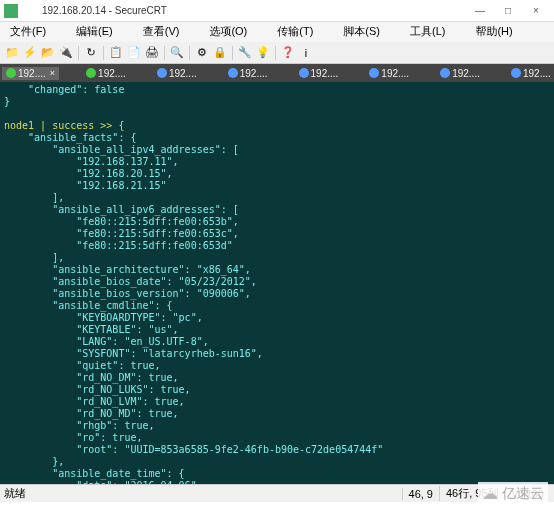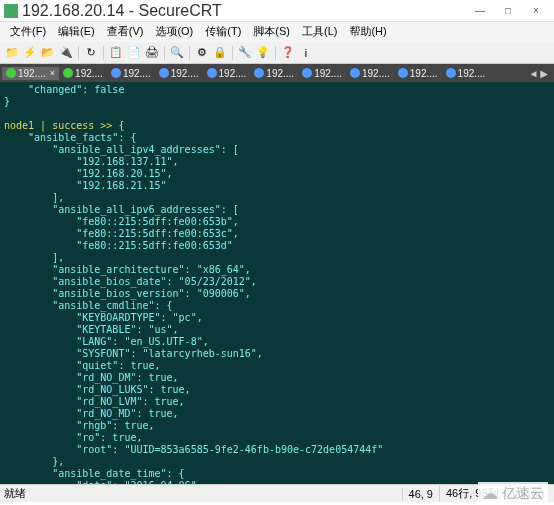--- a/index.html
+++ b/index.html
@@ -1,27 +1,27 @@
 <!DOCTYPE html>
 <html><head>
 <meta charset="utf-8">
 <style>
 * { margin: 0; padding: 0; box-sizing: border-box; }
 body { font-family: "Segoe UI", Tahoma, sans-serif; font-size: 11px; width: 554px; height: 505px; overflow: hidden; position: relative; background: #fff; }
 .title-bar { height: 22px; background: #fff; border-bottom: 1px solid #ddd; display: flex; align-items: center; padding: 0 4px; }
 .title-icon { width: 14px; height: 14px; background: #4a6; margin-right: 4px; }
-.title-text { flex: 1; font-size: 16px; color: #333; }
+.title-text { flex: 1; font-size: 10px; color: #333; margin-left: 20px; }
 .win-controls { display: flex; gap: 0; }
 .win-btn { width: 28px; height: 20px; display: flex; align-items: center; justify-content: center; font-size: 10px; color: #555; }
-.menu-bar { height: 20px; background: #f5f5f5; display: flex; padding: 0 4px; font-size: 11px; }
+.menu-bar { height: 20px; background: #f5f5f5; display: flex; padding: 0 4px; font-size: 11px; gap: 18px; }
 .menu-item { padding: 2px 6px; color: #000; }
 .toolbar { height: 22px; background: #f0f0f0; border-bottom: 1px solid #ccc; display: flex; align-items: center; padding: 0 4px; gap: 2px; }
 .tb-icon { width: 16px; height: 16px; display: flex; align-items: center; justify-content: center; font-size: 11px; }
 .tb-sep { width: 1px; height: 14px; background: #ccc; margin: 0 2px; }
-.tab-bar { height: 18px; background: #444; display: flex; align-items: center; padding: 0 2px; font-size: 10px; overflow: hidden; }
+.tab-bar { height: 18px; background: #444; display: flex; align-items: center; padding: 0 2px; font-size: 10px; overflow: hidden; gap: 23px; }
 .tab { display: flex; align-items: center; padding: 1px 4px; color: #eee; white-space: nowrap; gap: 2px; }
 .tab.active { background: #666; }
 .tab-icon { width: 10px; height: 10px; border-radius: 50%; }
 .tab-icon.green { background: #4c4; }
 .tab-icon.blue { background: #59f; }
 .tab-close { font-size: 9px; margin-left: 2px; }
 .tab-arrows { margin-left: auto; color: #ccc; display: flex; gap: 2px; padding-right: 4px; }
 .terminal { background: #0a3838; color: #7aeaea; font-family: "Consolas", monospace; font-size: 10px; line-height: 12px; padding: 2px 4px; height: 402px; overflow: hidden; white-space: pre; }
 .term-yellow { color: #d8d860; text-align: right; }
 .status-bar { height: 18px; background: #f0f0f0; border-top: 1px solid #ccc; display: flex; align-items: center; font-size: 11px; padding: 0 4px; }

